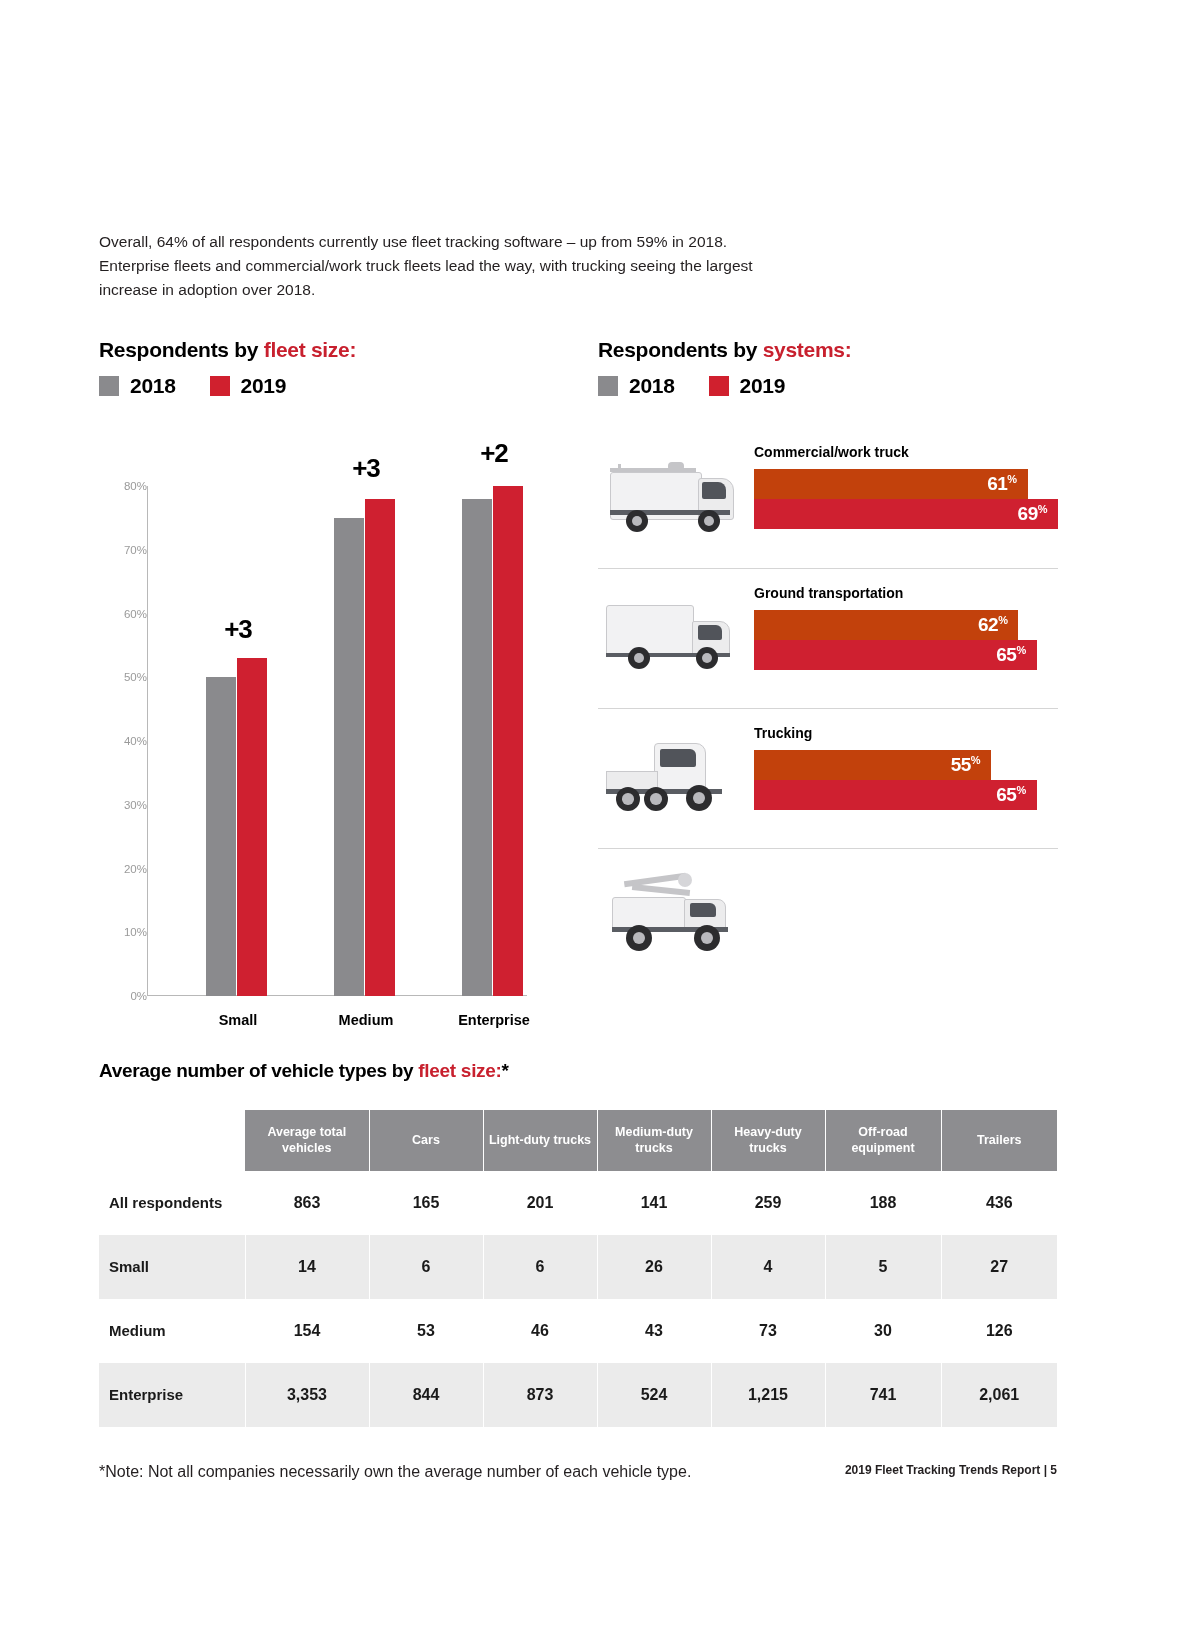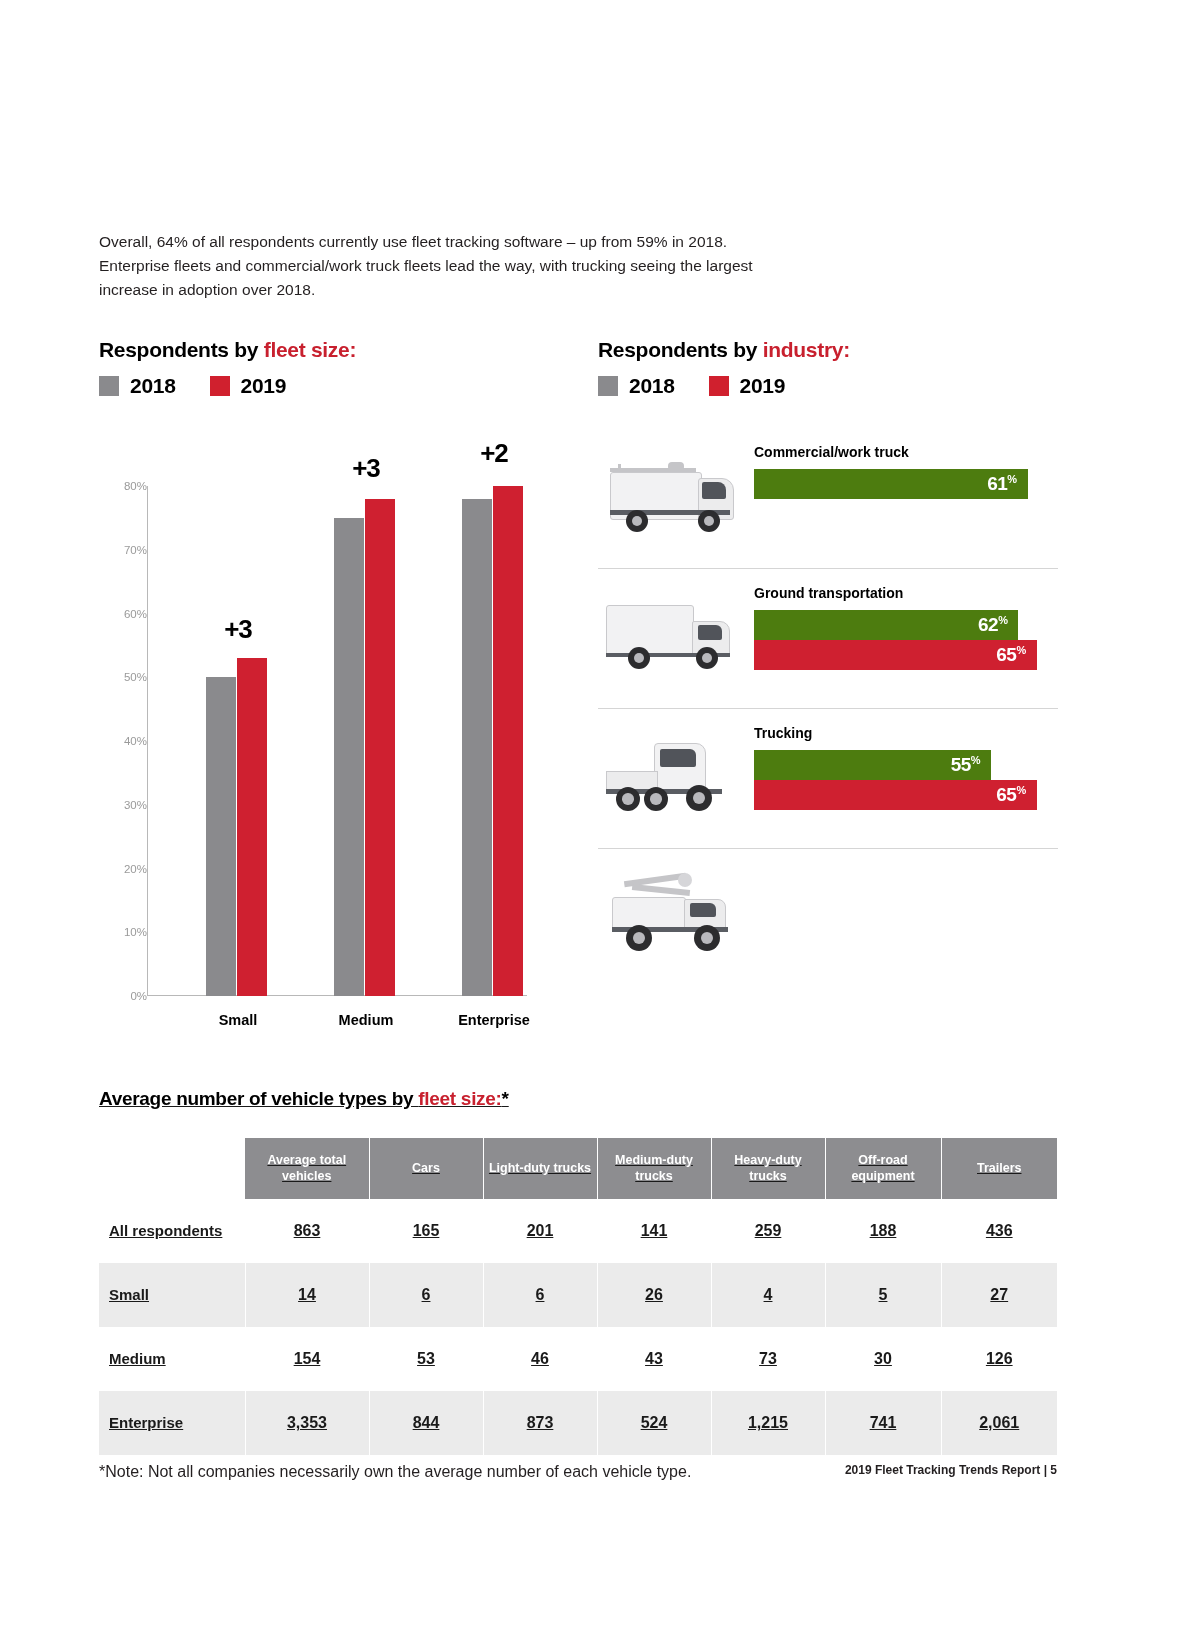--- a/index.html
+++ b/index.html
@@ -65,38 +65,38 @@
   
   #industry-block { position: absolute; left: 598px; top: 338px; width: 460px; }
   .ind-rows { margin-top: 30px; }
   .ind-row { position: relative; height: 140px; }
   .ind-row + .ind-row { border-top: 1px solid #d5d5d5; }
   .ind-photo { position: absolute; left: 0; top: 14px; width: 150px; height: 110px; }
   .ind-right { position: absolute; left: 156px; right: 0; top: 16px; }
   .ind-label { font-size: 14px; font-weight: 700; color: #000; margin-bottom: 9px; }
   .ind-bar { position: relative; height: 30px; display: flex; align-items: center;
              justify-content: flex-end; padding-right: 11px; }
-  .ind-bar.g { background: #4d7c0f; }
+  .ind-bar.g { background: #c2410c; }
   .ind-bar.r { background: #cf2030; }
   .ind-val { color: #fff; font-size: 19px; font-weight: 700; letter-spacing: -0.5px; }
   .ind-val sup { font-size: 11px; font-weight: 700; vertical-align: super; }
 
   
   .veh { position: absolute; }
   .veh .body  { position: absolute; background: #f2f2f3; border: 1px solid #c9c9cc; border-radius: 3px; }
   .veh .cab   { position: absolute; background: #ececed; border: 1px solid #c9c9cc; }
   .veh .glass { position: absolute; background: #51545a; border-radius: 2px; }
   .veh .stripe{ position: absolute; background: #5a5d63; }
   .veh .wheel { position: absolute; background: #2c2c2e; border-radius: 50%; }
   .veh .wheel::after { content:""; position:absolute; left:26%; top:26%; width:48%; height:48%;
                        background:#b9b9bd; border-radius:50%; }
   .veh .rack  { position: absolute; background: #c5c5c8; }
 
   
-  #table-block { position: absolute; left: 99px; top: 1088px; width: 958px; text-decoration: underline; }
+  #table-block { position: absolute; left: 99px; top: 1060px; width: 958px; }
   .tbl-title { font-size: 19px; font-weight: 700; color: #000; letter-spacing: -0.3px; }
   .tbl-title .red { color: #c8202e; }
   table { border-collapse: collapse; width: 958px; margin-top: 28px; table-layout: fixed; }
   thead th {
     background: #8d8d90; color: #fff; font-size: 12.5px; font-weight: 700;
     line-height: 1.25; padding: 15px 4px; text-align: center;
     border-right: 1px solid #fff; vertical-align: middle;
   }
   thead th:last-child { border-right: none; }
   thead th.rowhead { background: transparent; border-right: none; }
@@ -176,21 +176,21 @@
       </div>
 
       <div class="xcat" style="left:85px">Small</div>
       <div class="xcat" style="left:213px">Medium</div>
       <div class="xcat" style="left:341px">Enterprise</div>
     </div>
   </div>
 
   <div id="industry-block">
     <div class="sec-title">
-      <span>Respondents by </span><span class="red">industry:</span>
+      <span>Respondents by </span><span class="red">systems:</span>
     </div>
     <div class="legend">
       <div class="legend-item">
         <span class="swatch sw-gray"></span>
         <span class="legend-label">2018</span>
       </div>
       <div class="legend-item">
         <span class="swatch sw-red"></span>
         <span class="legend-label">2019</span>
       </div>
@@ -209,20 +209,23 @@
             <div class="glass" style="left:104px;top:40px;width:24px;height:17px;border-radius:2px 8px 2px 2px"></div>
             <div class="stripe" style="left:12px;top:68px;width:120px;height:5px"></div>
             <div class="wheel" style="left:28px;top:68px;width:22px;height:22px"></div>
             <div class="wheel" style="left:100px;top:68px;width:22px;height:22px"></div>
           </div>
         </div>
         <div class="ind-right">
           <div class="ind-label">Commercial/work truck</div>
           <div class="ind-bar g" style="width:90%">
             <span class="ind-val"><span>61</span><sup>%</sup></span>
+          </div>
+          <div class="ind-bar r" style="width:100%">
+            <span class="ind-val"><span>69</span><sup>%</sup></span>
           </div>
         </div>
       </div>
 
       <div class="ind-row">
         <div class="ind-photo">
           <div class="veh" style="left:0;top:0;width:150px;height:110px">
             <div class="body" style="left:8px;top:22px;width:88px;height:52px"></div>
             <div class="cab" style="left:94px;top:38px;width:38px;height:36px;border-radius:2px 10px 2px 2px"></div>
             <div class="glass" style="left:100px;top:42px;width:24px;height:15px;border-radius:2px 6px 2px 2px"></div>

